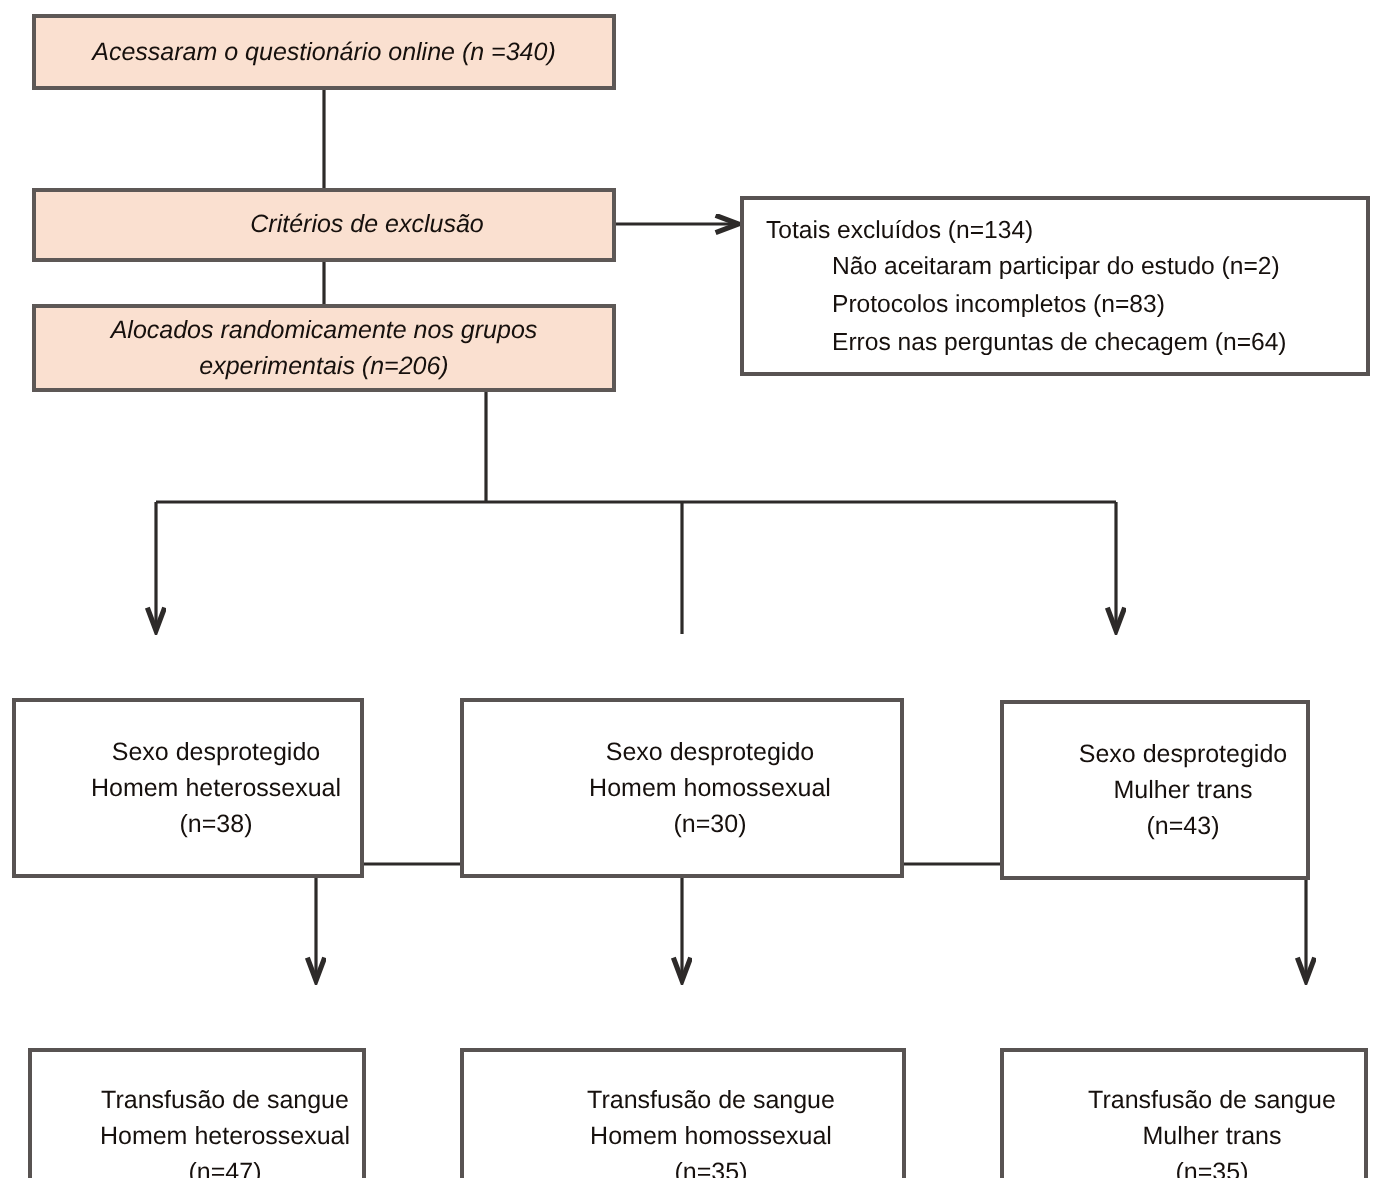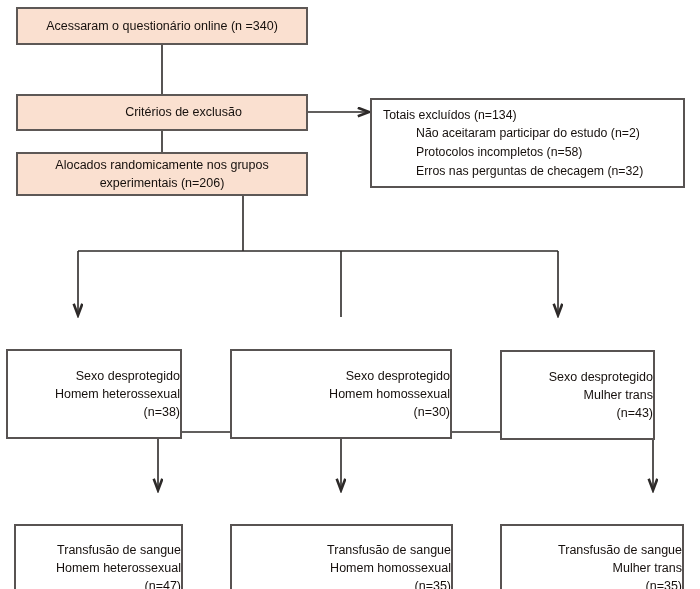--- a/index.html
+++ b/index.html
@@ -35,23 +35,24 @@
   }
   .node-line {
     display: block;
     font-size: 12.5px;
     line-height: 1.45;
     white-space: pre;
   }
   .node.peach .node-line {
     text-align: center;
     font-size: 12.5px;
+    font-style: italic;
   }
   .node.left-align .node-line {
-    text-align: right;
+    text-align: center;
     padding-left: 28px;
   }
   .node.excl .node-line {
     text-align: left;
     padding-left: 11px;
     font-size: 12.3px;
     line-height: 1.52;
   }
   .node.excl .node-line.indent {
     padding-left: 44px;
@@ -104,22 +105,22 @@
     <span class="node-line">Acessaram o questionário online (n =340)</span>
   </div>
 
   <div class="node peach" style="left:16px; top:94px; width:292px; height:37px;padding-left:43px;">
     <span class="node-line">Critérios de exclusão</span>
   </div>
 
   <div class="node plain excl" style="left:370px; top:66px; width:315px; height:90px;">
     <span class="node-line">Totais excluídos (n=134)</span>
     <span class="node-line indent">Não aceitaram participar do estudo (n=2)</span>
-    <span class="node-line indent">Protocolos incompletos (n=58)</span>
-    <span class="node-line indent">Erros nas perguntas de checagem (n=32)</span>
+    <span class="node-line indent">Protocolos incompletos (n=83)</span>
+    <span class="node-line indent">Erros nas perguntas de checagem (n=64)</span>
   </div>
 
   <div class="node peach" style="left:16px; top:152px; width:292px; height:44px;">
     <span class="node-line">Alocados randomicamente nos grupos</span>
     <span class="node-line">experimentais (n=206)</span>
   </div>
 
   <div class="node plain left-align" style="left:6px; top:317px; width:176px; height:90px;">
     <span class="node-line">Sexo desprotegido</span>
     <span class="node-line">Homem heterossexual</span>

